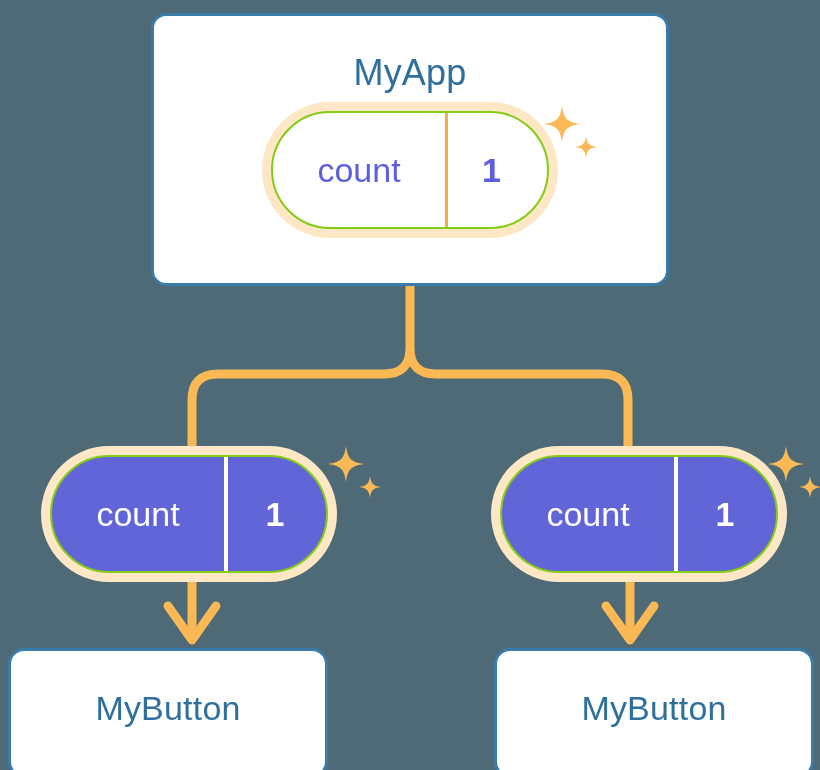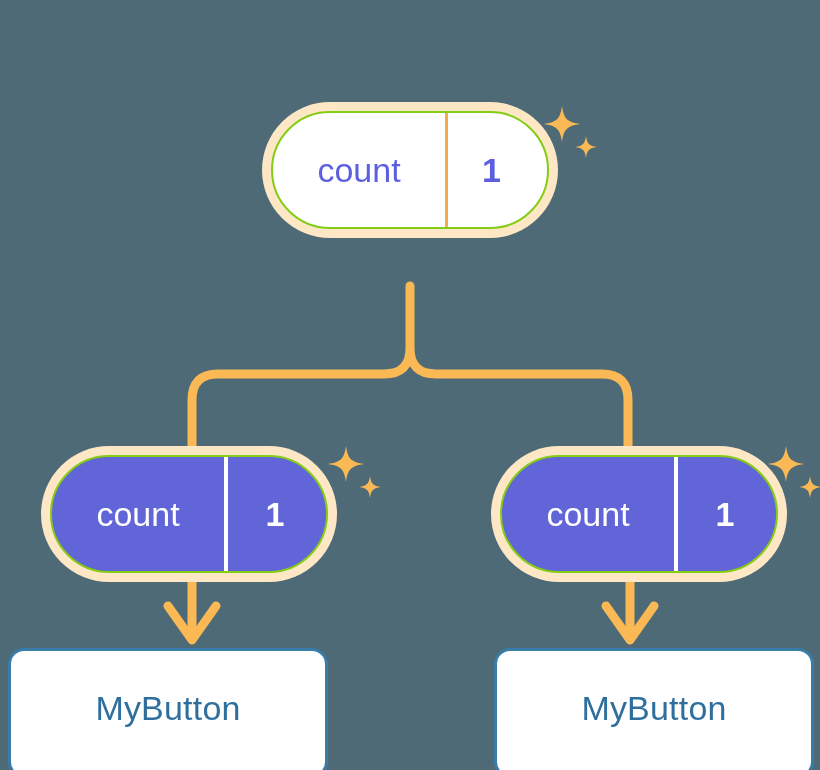--- a/index.html
+++ b/index.html
@@ -170,20 +170,23 @@
       <path d="M 192 573 L 192 632" fill="none" stroke="#fab955" stroke-width="9" stroke-linecap="butt"></path>
       <path d="M 168 606 L 192 640 L 216 606" fill="none" stroke="#fab955" stroke-width="9" stroke-linecap="round" stroke-linejoin="round"></path>
     </g>
 
     <g>
       <path d="M 630 573 L 630 632" fill="none" stroke="#fab955" stroke-width="9" stroke-linecap="butt"></path>
       <path d="M 606 606 L 630 640 L 654 606" fill="none" stroke="#fab955" stroke-width="9" stroke-linecap="round" stroke-linejoin="round"></path>
     </g>
   </svg>
 
+  <div class="card" id="card-myapp">
+    <div class="card-title">MyApp</div>
+  </div>
 
   <div class="pill-wrap pill-light" id="pill-myapp">
     <div class="pill">
       <div class="pill-key">count</div>
       <div class="pill-val">1</div>
     </div>
   </div>
 
   <div class="sparkles" id="sparkles-myapp">
     <svg width="70" height="70" viewBox="0 0 70 70">

